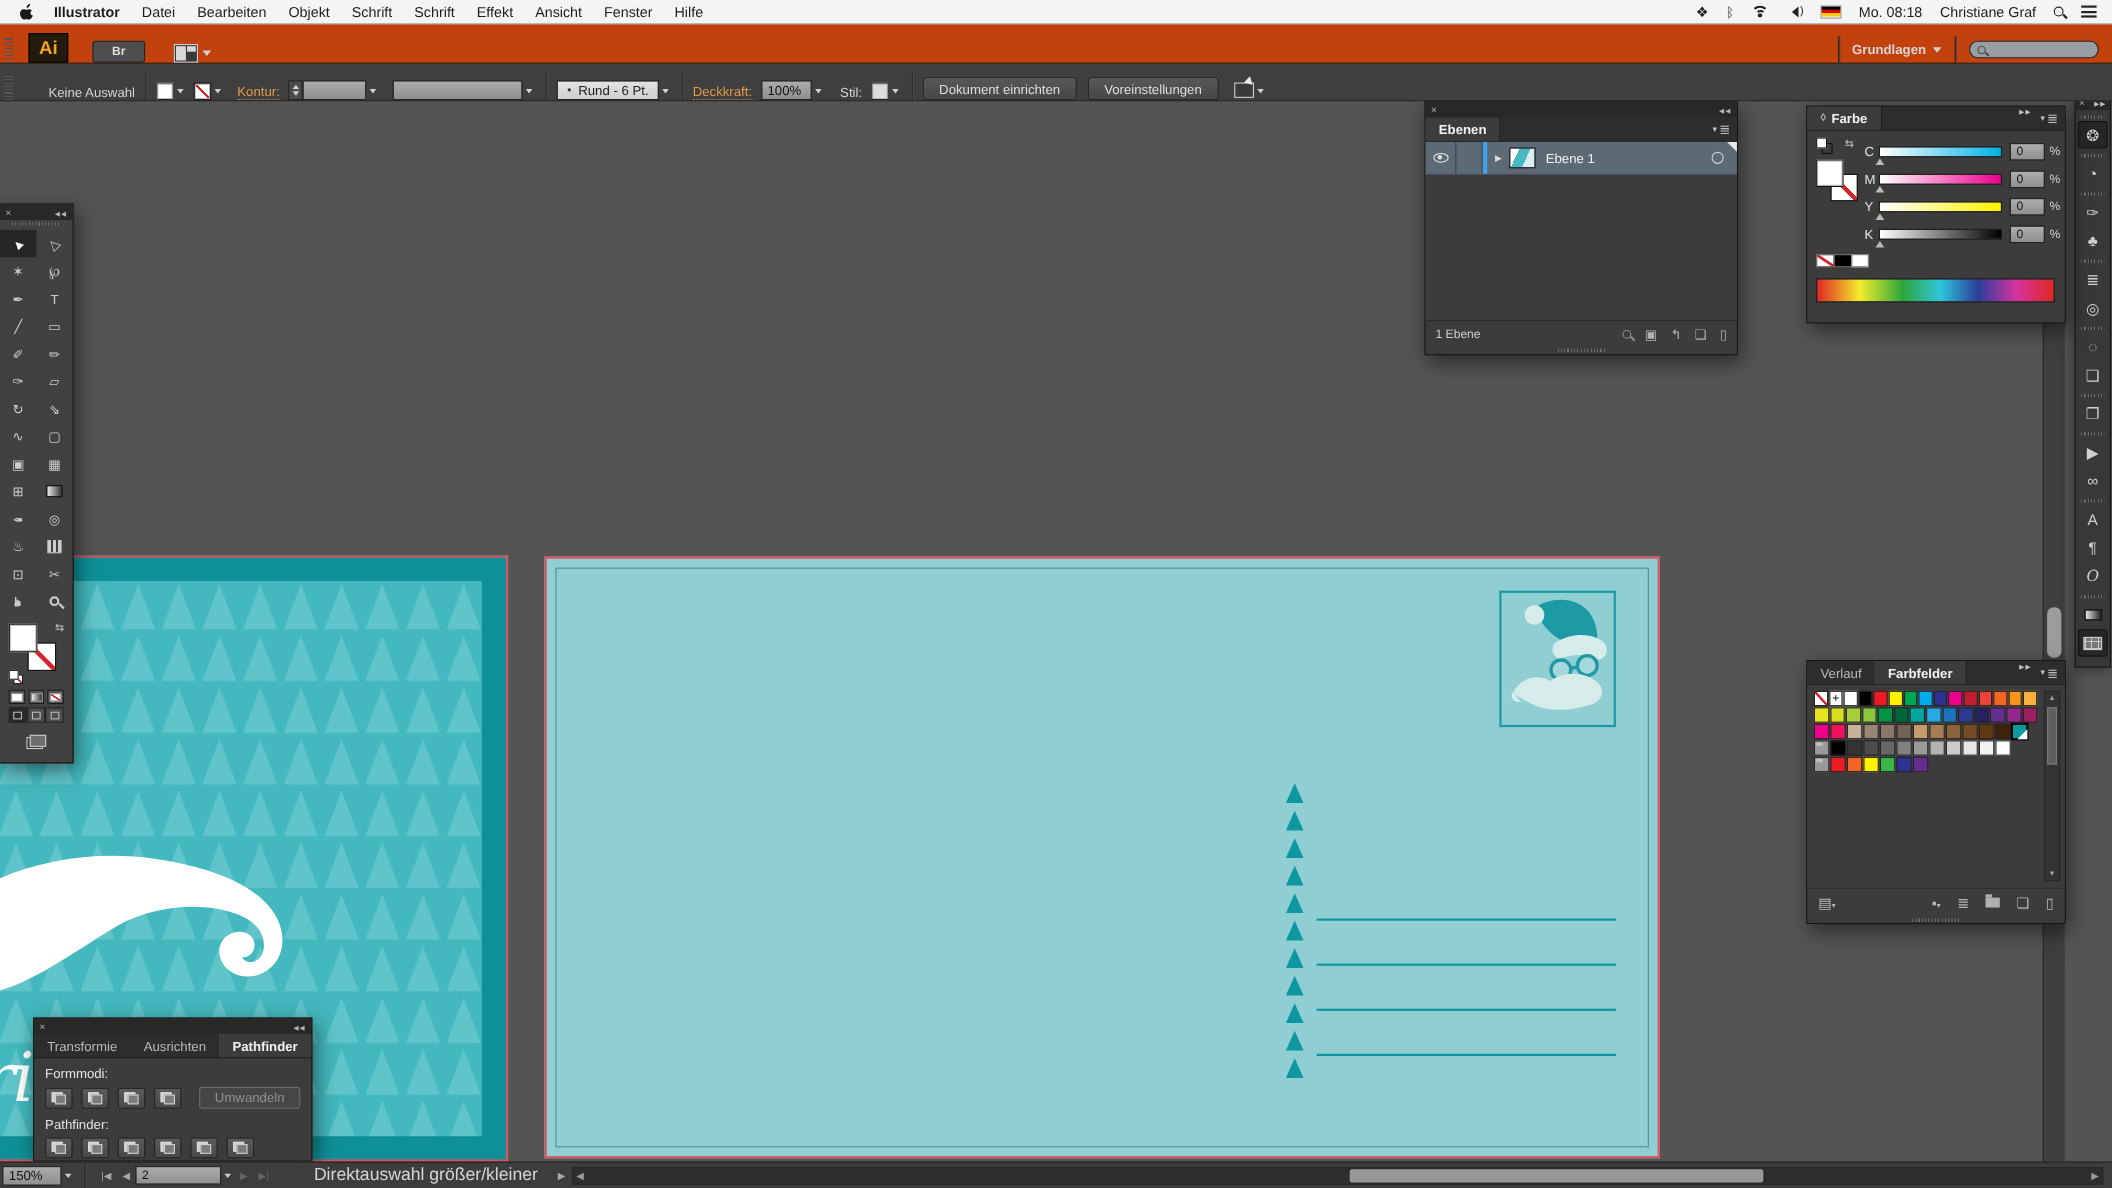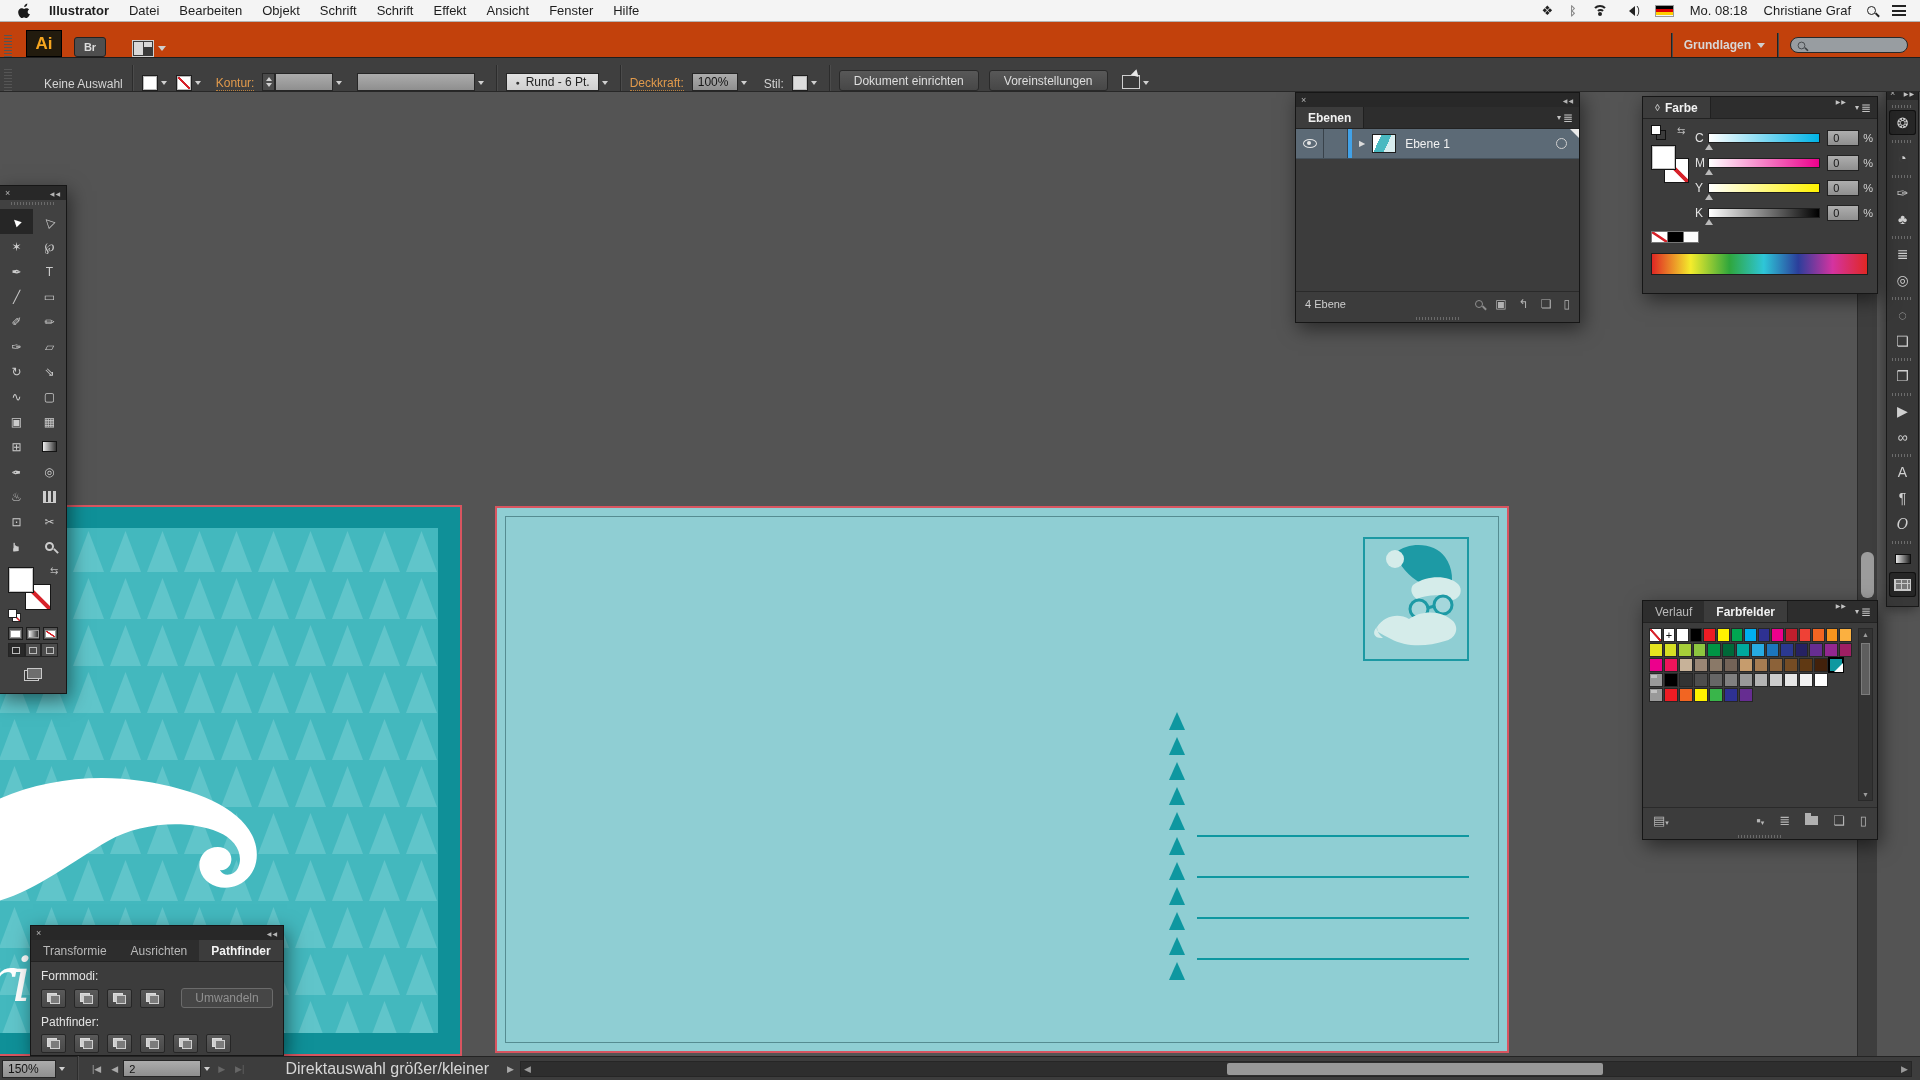--- a/index.html
+++ b/index.html
@@ -39,21 +39,21 @@
   .nlist{width:14px;height:11px;border-top:2px solid #222;border-bottom:2px solid #222;position:relative}
   .nlist::after{content:"";position:absolute;left:0;top:2.5px;width:14px;height:2px;background:#222}
 
   
   .appbar{position:absolute;left:0;top:22px;width:1920px;height:36px;background:#c2410c;
           border-bottom:1px solid #1e1e1e;display:flex;align-items:flex-end;z-index:40}
   .vgrip{width:8px;height:70%;margin:0 4px;
          background-image:repeating-linear-gradient(0deg,#555 0 1px,transparent 1px 3px)}
   .ai-logo{width:36px;height:27px;margin-left:10px;background:#221b0e;border:1px solid #000;
            color:#f6a51f;font-weight:bold;font-size:17px;display:flex;align-items:center;justify-content:center}
-  .br-btn{margin-left:12px;width:32px;height:20px;background:#4e4e4e;border:1px solid #222;border-radius:3px;
+  .br-btn{margin-left:22px;width:48px;height:20px;background:#4e4e4e;border:1px solid #222;border-radius:3px;
           color:#ddd;font-size:11px;font-weight:bold;display:flex;align-items:center;justify-content:center}
   .arrange{margin-left:26px;display:flex;align-items:center;gap:4px}
   .arrange .box{width:22px;height:17px;border:1px solid #cfcfcf;background:#3a3a3a;position:relative}
   .arrange .box::before{content:"";position:absolute;left:1px;top:1px;width:9px;height:13px;background:#d8d8d8}
   .arrange .box::after{content:"";position:absolute;right:1px;top:1px;width:8px;height:5px;background:#d8d8d8}
   .dda{width:0;height:0;border:4px solid transparent;border-top:5px solid #cfcfcf;margin-top:4px}
   .ab-right{margin-left:auto;display:flex;align-items:center;margin-right:12px;gap:12px}
   .ab-sep{width:1px;height:24px;background:#222;box-shadow:1px 0 0 #4a4a4a}
   .ws{display:flex;align-items:center;gap:6px;color:#d8d8d8;font-size:12px;font-weight:bold}
   .searchbox{width:118px;height:16px;border-radius:9px;background:#989da1;border:1px solid #26292b;
@@ -617,21 +617,21 @@
         <span class="lcell blank" data-name="lock-toggle"></span>
         <span class="lbar" data-name="selection-bar"></span>
         <span class="ltri" data-name="disclosure-triangle">▶</span>
         <span class="lthumb" data-name="layer-thumbnail"></span>
         <span class="lname" data-name="layer-name">Ebene 1</span>
         <span class="ltarget" data-name="target-circle"></span>
         <span class="lcorner" data-name="selected-indicator"></span>
       </div>
     </div>
     <div class="lfoot" data-name="layers-footer">
-      <span data-name="layer-count">4 Ebene</span>
+      <span data-name="layer-count">1 Ebene</span>
       <span class="right">
         <span class="magico dim" data-name="locate-object-icon"></span>
         <span class="ico" data-name="clipping-mask-icon">▣</span>
         <span class="ico" data-name="new-sublayer-icon">↰</span>
         <span class="ico" data-name="new-layer-icon">❏</span>
         <span class="ico dim" data-name="delete-layer-icon">▯</span>
       </span>
     </div>
     <div class="pgripline" data-name="resize-grip">
         <i></i>

